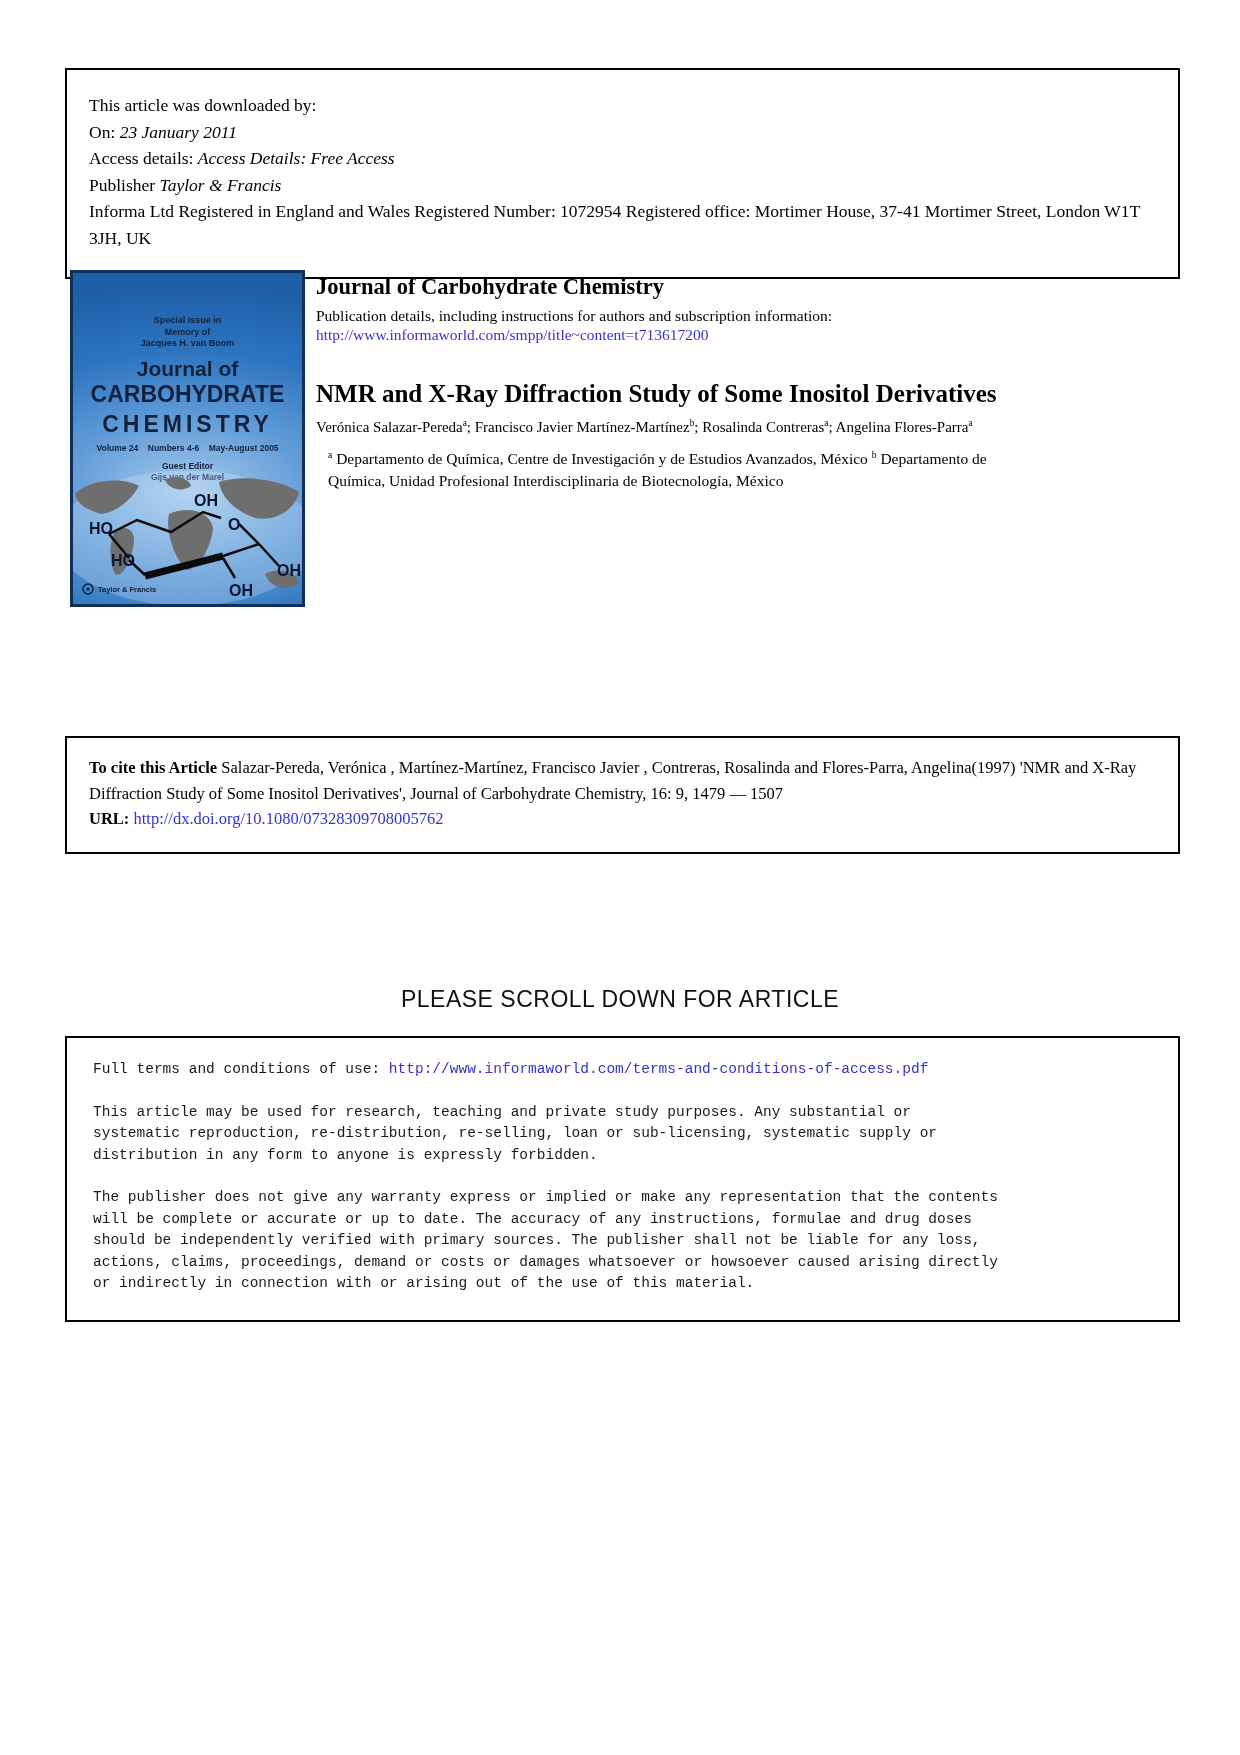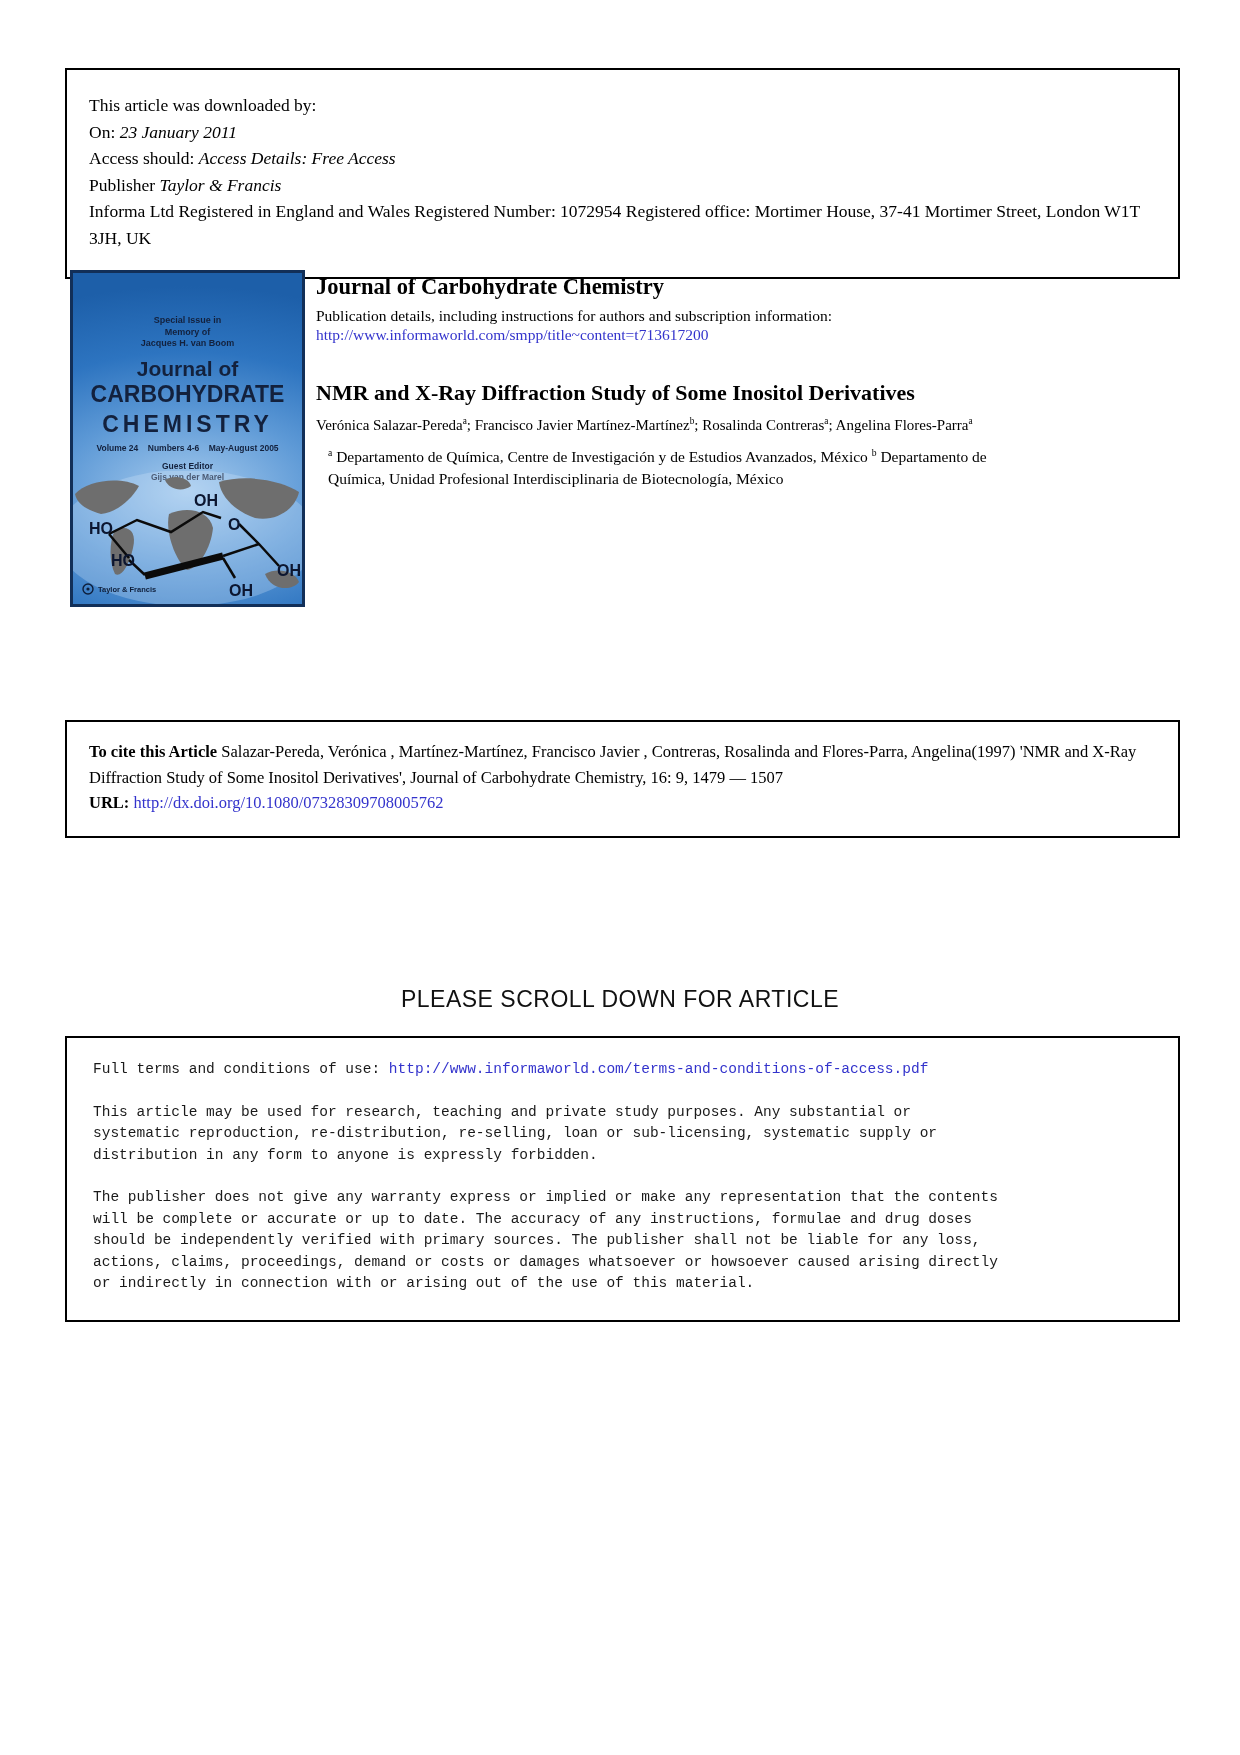--- a/index.html
+++ b/index.html
@@ -35,27 +35,27 @@
   .cover-svg { position:absolute; left:0; top:198px; width:229px; height:133px; }
   .cover-logo { position:absolute; left:9px; bottom:9px; display:flex; align-items:center; gap:4px;
                 color:#0e1e3a; font-family:"Liberation Sans", sans-serif;
                 font-size:7.5px; font-weight:bold; }
 
   .journal-info { position:absolute; left:316px; top:274px; width:730px; }
   .journal-title { font-size:22.5px; font-weight:bold; margin:0 0 5px 0; }
   .pub-details { font-size:15.5px; line-height:21px; margin:0; }
   .link { color:#3333cc; text-decoration:none; cursor:pointer; }
   .pub-link { font-size:15.5px; }
-  .article-title { font-size:22px; font-weight:bold; margin:36px 0 7px 0; }
+  .article-title { font-size:25px; font-weight:bold; margin:36px 0 7px 0; }
   .authors { font-size:15px; line-height:24px; margin:0; }
   .affiliations { font-size:15.5px; line-height:22px; margin:9px 0 0 12px; }
   sup { font-size:62%; line-height:0; }
 
   
-  .cite-box { left:65px; top:720px; width:1115px; padding:17px 22px 20px 22px;
+  .cite-box { left:65px; top:736px; width:1115px; padding:17px 22px 20px 22px;
               font-size:16.5px; line-height:25.5px; }
   .cite-box p { margin:0; }
   .bold { font-weight:bold; }
 
   
   .scroll-notice { position:absolute; left:0; top:986px; width:100%; text-align:center;
                    font-family:"Liberation Sans", sans-serif; font-size:23px;
                    letter-spacing:0.5px; color:#111; }
 
   
@@ -66,21 +66,21 @@
   .terms-para:last-child { margin-bottom:0; }
 </style>
 </head>
 <body>
 
 <div class="page">
 
   <div class="box download-box">
     <div>This article was downloaded by:</div>
     <div><span>On: </span><span class="italic">23 January 2011</span></div>
-    <div><span>Access should: </span><span class="italic">Access Details: Free Access</span></div>
+    <div><span>Access details: </span><span class="italic">Access Details: Free Access</span></div>
     <div><span>Publisher </span><span class="italic">Taylor &amp; Francis</span></div>
     <div>Informa Ltd Registered in England and Wales Registered Number: 1072954 Registered office: Mortimer House, 37-41 Mortimer Street, London W1T 3JH, UK</div>
   </div>
 
   <div class="journal-cover">
     <div class="cover-text cover-special">Special Issue in
 Memory of
 Jacques H. van Boom</div>
     <div class="cover-text cover-t1">Journal of</div>
     <div class="cover-text cover-t2">CARBOHYDRATE</div>

